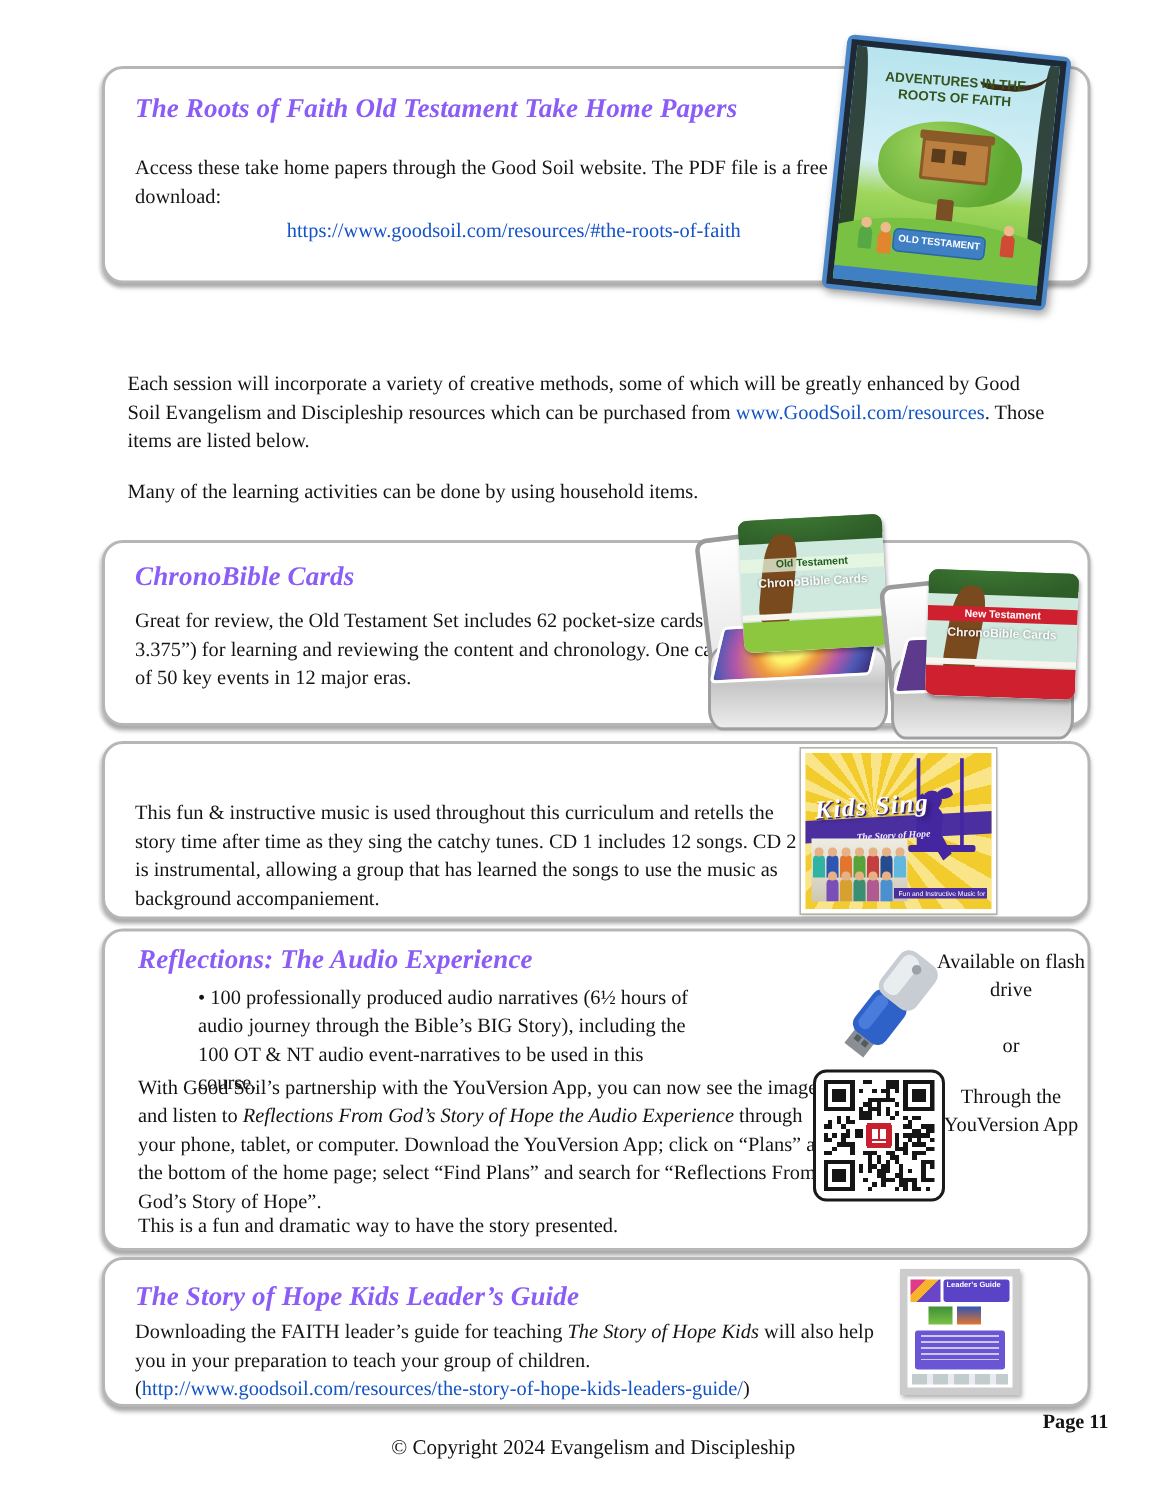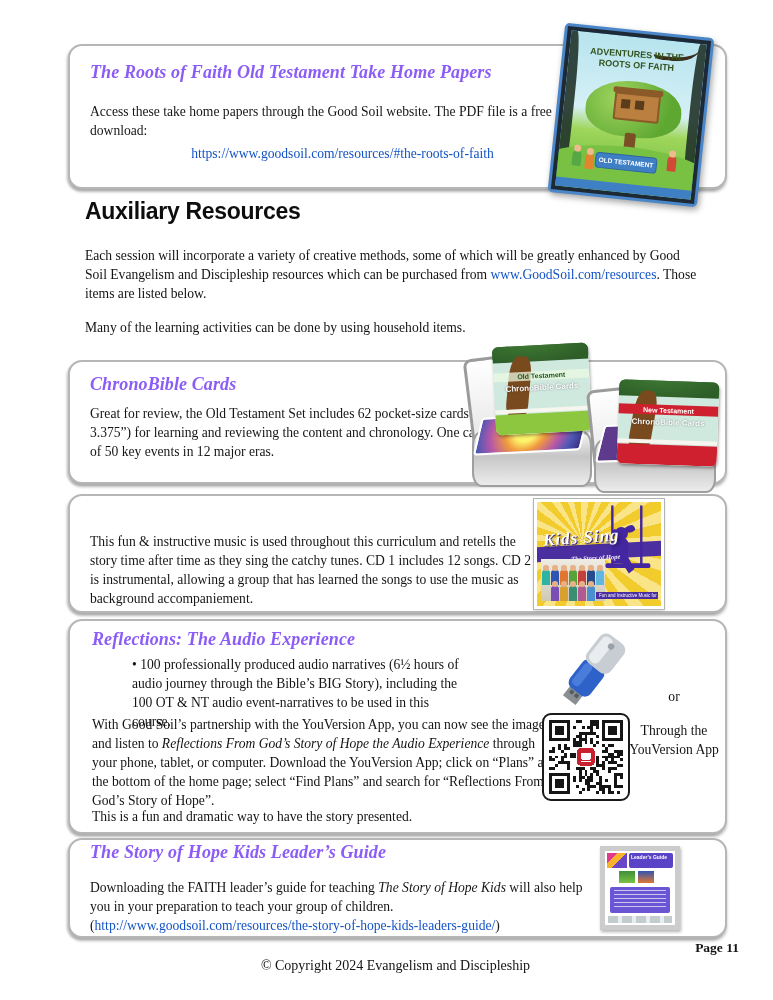--- a/index.html
+++ b/index.html
@@ -50,21 +50,21 @@
                   font-size:13.6px;line-height:19px;}
   .reflect-para{position:absolute;left:22px;top:94px;margin:0;width:465px;
                 font-size:13.6px;line-height:19px;}
   .reflect-closing{position:absolute;left:22px;top:188px;margin:0;font-size:13.6px;}
   .side-label{position:absolute;font-size:13.6px;line-height:19px;text-align:center;}
   .lbl-flash{left:552px;top:10px;width:104px;}
   .lbl-or{left:552px;top:66px;width:104px;}
   .lbl-qr{left:548px;top:100px;width:112px;}
 
   
-  .card-guide .box-title{top:2px;}
+  .card-guide .box-title{top:14px;}
   .card-guide .body-text{top:38px;width:500px;}
 
   
   .page-num{position:absolute;right:34px;top:940px;font-weight:bold;font-size:13.5px;}
   .copyright{position:absolute;left:68px;top:958px;width:655px;text-align:center;
              font-weight:normal;font-size:14px;}
 
   
   .book-cover{position:absolute;left:486px;top:-16px;width:150px;height:170px;z-index:6;
               transform:rotate(6deg);background:#4a86c8;padding:3px;border-radius:5px;
@@ -215,21 +215,20 @@
         <div class="bc-hill"></div>
         <div class="bc-kid k1"></div>
         <div class="bc-kid k2"></div>
         <div class="bc-kid k3"></div>
         <div class="bc-badge">OLD TESTAMENT</div>
         <div class="bc-strip"></div>
       </div>
     </div>
   </section>
 
-  <h1 class="aux-heading">Auxiliary Resources</h1>
   <p class="aux-para p1"><span>Each session will incorporate a variety of creative methods, some of which will be greatly enhanced by Good Soil Evangelism and Discipleship resources which can be purchased from </span><a class="doc-link">www.GoodSoil.com/resources</a><span>.  Those items are listed below.</span></p>
   <p class="aux-para p2">Many of the learning activities can be done by using household items.</p>
 
   <section class="card card-chrono">
     <h2 class="box-title">ChronoBible Cards</h2>
     <p class="body-text">Great for review, the Old Testament Set includes 62 pocket-size cards (4.5” x 3.375”) for learning and reviewing the content and chronology. One card for each of 50 key events in 12 major eras.</p>
     <div class="tins">
       <div class="tin tin1">
         <div class="tin-lid"></div>
         <div class="tin-base"></div>
@@ -305,20 +304,21 @@
         <rect x="5" y="64" width="16" height="13" fill="#8a8f94"></rect>
         <rect x="8" y="67" width="4" height="4" fill="#565b60"></rect>
         <rect x="14" y="67" width="4" height="4" fill="#565b60"></rect>
         <rect x="0" y="32" width="26" height="34" rx="7" fill="#2f62c8"></rect>
         <rect x="3" y="36" width="9" height="26" rx="4" fill="#4a7ddb"></rect>
         <rect x="-2" y="0" width="30" height="36" rx="8" fill="#c7cdd2"></rect>
         <rect x="1" y="3" width="12" height="30" rx="5" fill="#e9edf0"></rect>
         <circle cx="13" cy="9" r="3.2" fill="#9aa1a7"></circle>
       </g>
     </svg>
+    <div class="side-label lbl-flash">Available on flash drive</div>
     <div class="side-label lbl-or">or</div>
 
     <div class="qr">
       <svg viewBox="0 0 25 25">
         <path class="modules" d="M9 0h1v1h-1zM10 0h1v1h-1zM14 0h1v1h-1zM15 0h1v1h-1zM16 0h1v1h-1zM14 1h1v1h-1zM15 1h1v1h-1zM16 1h1v1h-1zM8 2h1v1h-1zM11 2h1v1h-1zM13 2h1v1h-1zM14 2h1v1h-1zM16 2h1v1h-1zM14 3h1v1h-1zM10 4h1v1h-1zM11 4h1v1h-1zM12 4h1v1h-1zM13 4h1v1h-1zM14 4h1v1h-1zM15 4h1v1h-1zM9 5h1v1h-1zM10 5h1v1h-1zM12 5h1v1h-1zM16 5h1v1h-1zM8 6h1v1h-1zM10 6h1v1h-1zM11 6h1v1h-1zM12 6h1v1h-1zM14 6h1v1h-1zM8 7h1v1h-1zM9 7h1v1h-1zM10 7h1v1h-1zM12 7h1v1h-1zM14 7h1v1h-1zM16 7h1v1h-1zM3 8h1v1h-1zM5 8h1v1h-1zM8 8h1v1h-1zM9 8h1v1h-1zM10 8h1v1h-1zM15 8h1v1h-1zM18 8h1v1h-1zM20 8h1v1h-1zM21 8h1v1h-1zM1 9h1v1h-1zM3 9h1v1h-1zM5 9h1v1h-1zM6 9h1v1h-1zM19 9h1v1h-1zM0 10h1v1h-1zM1 10h1v1h-1zM4 10h1v1h-1zM18 10h1v1h-1zM19 10h1v1h-1zM22 10h1v1h-1zM23 10h1v1h-1zM24 10h1v1h-1zM5 11h1v1h-1zM7 11h1v1h-1zM8 11h1v1h-1zM20 11h1v1h-1zM21 11h1v1h-1zM23 11h1v1h-1zM24 11h1v1h-1zM0 12h1v1h-1zM2 12h1v1h-1zM4 12h1v1h-1zM5 12h1v1h-1zM7 12h1v1h-1zM8 12h1v1h-1zM16 12h1v1h-1zM18 12h1v1h-1zM19 12h1v1h-1zM20 12h1v1h-1zM21 12h1v1h-1zM22 12h1v1h-1zM23 12h1v1h-1zM0 13h1v1h-1zM1 13h1v1h-1zM4 13h1v1h-1zM16 13h1v1h-1zM19 13h1v1h-1zM21 13h1v1h-1zM24 13h1v1h-1zM3 14h1v1h-1zM4 14h1v1h-1zM5 14h1v1h-1zM6 14h1v1h-1zM16 14h1v1h-1zM18 14h1v1h-1zM20 14h1v1h-1zM21 14h1v1h-1zM22 14h1v1h-1zM2 15h1v1h-1zM6 15h1v1h-1zM16 15h1v1h-1zM17 15h1v1h-1zM18 15h1v1h-1zM23 15h1v1h-1zM24 15h1v1h-1zM0 16h1v1h-1zM1 16h1v1h-1zM6 16h1v1h-1zM9 16h1v1h-1zM10 16h1v1h-1zM11 16h1v1h-1zM14 16h1v1h-1zM15 16h1v1h-1zM18 16h1v1h-1zM20 16h1v1h-1zM21 16h1v1h-1zM22 16h1v1h-1zM10 17h1v1h-1zM12 17h1v1h-1zM15 17h1v1h-1zM16 17h1v1h-1zM20 17h1v1h-1zM10 18h1v1h-1zM12 18h1v1h-1zM14 18h1v1h-1zM16 18h1v1h-1zM22 18h1v1h-1zM23 18h1v1h-1zM24 18h1v1h-1zM8 19h1v1h-1zM10 19h1v1h-1zM11 19h1v1h-1zM13 19h1v1h-1zM14 19h1v1h-1zM17 19h1v1h-1zM22 19h1v1h-1zM24 19h1v1h-1zM8 20h1v1h-1zM10 20h1v1h-1zM12 20h1v1h-1zM13 20h1v1h-1zM14 20h1v1h-1zM17 20h1v1h-1zM19 20h1v1h-1zM22 20h1v1h-1zM12 21h1v1h-1zM13 21h1v1h-1zM16 21h1v1h-1zM17 21h1v1h-1zM22 21h1v1h-1zM9 22h1v1h-1zM13 22h1v1h-1zM14 22h1v1h-1zM15 22h1v1h-1zM17 22h1v1h-1zM18 22h1v1h-1zM19 22h1v1h-1zM20 22h1v1h-1zM22 22h1v1h-1zM23 22h1v1h-1zM24 22h1v1h-1zM11 23h1v1h-1zM13 23h1v1h-1zM17 23h1v1h-1zM18 23h1v1h-1zM20 23h1v1h-1zM10 24h1v1h-1zM16 24h1v1h-1zM18 24h1v1h-1zM20 24h1v1h-1zM21 24h1v1h-1zM23 24h1v1h-1z" fill="#151515"></path>
         <g fill="#151515">
           <path d="M0 0h7v7h-7z M1 1v5h5v-5z" fill-rule="evenodd"></path>
           <rect x="2" y="2" width="3" height="3"></rect>
           <path d="M18 0h7v7h-7z M19 1v5h5v-5z" fill-rule="evenodd"></path>
           <rect x="20" y="2" width="3" height="3"></rect>

